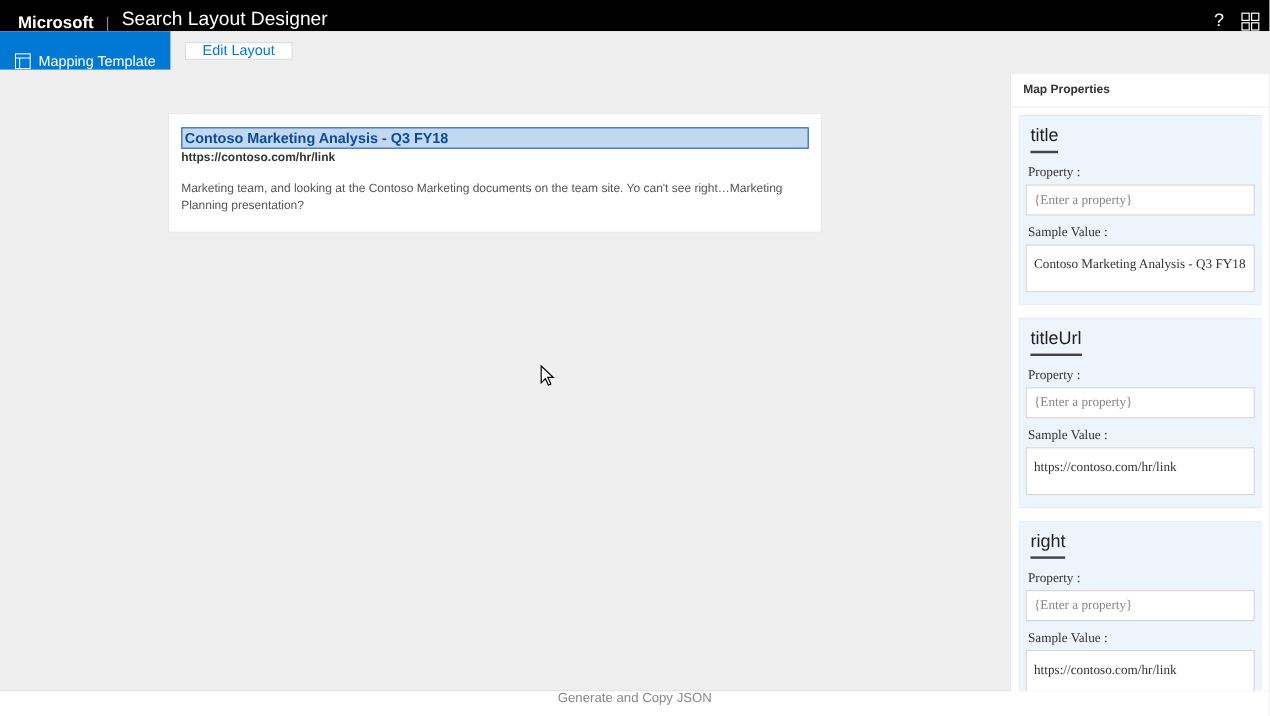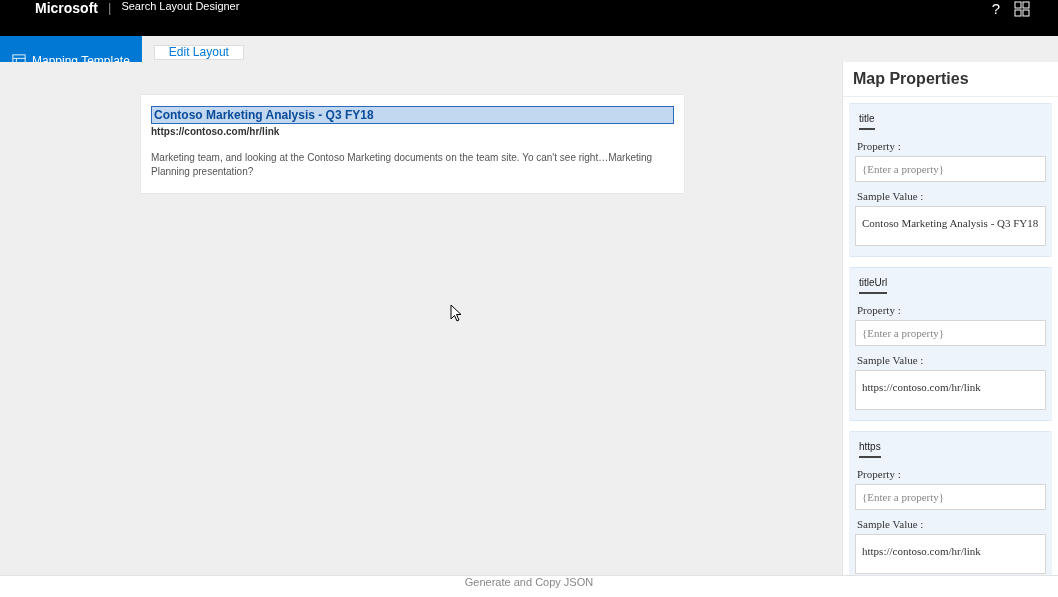--- a/index.html
+++ b/index.html
@@ -9,26 +9,26 @@
       font-family: "Segoe UI", Tahoma, sans-serif;
     }
     body {
       width: 1058px;
       height: 597px;
       background: #efefef;
       overflow: hidden;
       position: relative;
     }
     .topbar {
-      height: 36px;
+      height: 26px;
       background: #000;
       color: #fff;
       display: flex;
-      align-items: flex-start;
-      padding: 0 28px;
+      align-items: flex-end;
+      padding: 0 8px;
       font-size: 13px;
     }
     .ms-logo-wrap {
       display: inline-flex;
       flex-direction: column;
       gap: 1px;
       margin-right: 6px;
     }
     .ms-logo-row {
       display: flex;
@@ -38,21 +38,21 @@
       font-weight: 600;
       font-size: 14px;
       margin-right: 10px;
     }
     .divider {
       color: #888;
       margin-right: 10px;
       font-size: 13px;
     }
     .app-name {
-      font-size: 11px;
+      font-size: 16px;
     }
     .topbar-right {
       margin-left: auto;
       display: flex;
       align-items: center;
       gap: 14px;
       color: #fff;
     }
     .help-icon {
       font-size: 15px;
@@ -143,36 +143,36 @@
       bottom: 22px;
       width: 216px;
       background: #fff;
       border-left: 1px solid #e4e4e4;
       overflow-y: auto;
       font-size: 11px;
       color: #333;
     }
     .panel-header {
       font-weight: 600;
-      font-size: 16px;
+      font-size: 10px;
       padding: 8px 10px 8px 10px;
       border-bottom: 1px solid #eee;
     }
     .prop-block {
       background: #eef4fc;
       border: 1px solid #dde8f5;
       border-left: none;
       border-right: none;
       margin: 6px 6px 10px 6px;
       padding: 8px 6px 10px 6px;
       border-radius: 2px;
     }
     .prop-name {
       color: #222;
-      font-size: 10px;
+      font-size: 15px;
       display: inline-block;
       padding-bottom: 4px;
       border-bottom: 2px solid #444;
       margin-bottom: 10px;
       margin-left: 4px;
     }
     .field-label {
       font-size: 11px;
       color: #333;
       margin: 0 0 4px 2px;
@@ -293,21 +293,21 @@
   <div class="prop-block">
     <span class="prop-name">titleUrl</span>
     <div class="field-label">Property :</div>
     <input class="field-input" placeholder="{Enter a property}" style="">
     <div class="gap"></div>
     <div class="field-label">Sample Value :</div>
     <div class="field-input sample-value">https://contoso.com/hr/link</div>
   </div>
 
   <div class="prop-block">
-    <span class="prop-name">https</span>
+    <span class="prop-name">right</span>
     <div class="field-label">Property :</div>
     <input class="field-input" placeholder="{Enter a property}" style="">
     <div class="gap"></div>
     <div class="field-label">Sample Value :</div>
     <div class="field-input sample-value">https://contoso.com/hr/link</div>
   </div>
 </div>
 
 <div class="bottom-bar">
   <span>Generate and Copy JSON</span>

